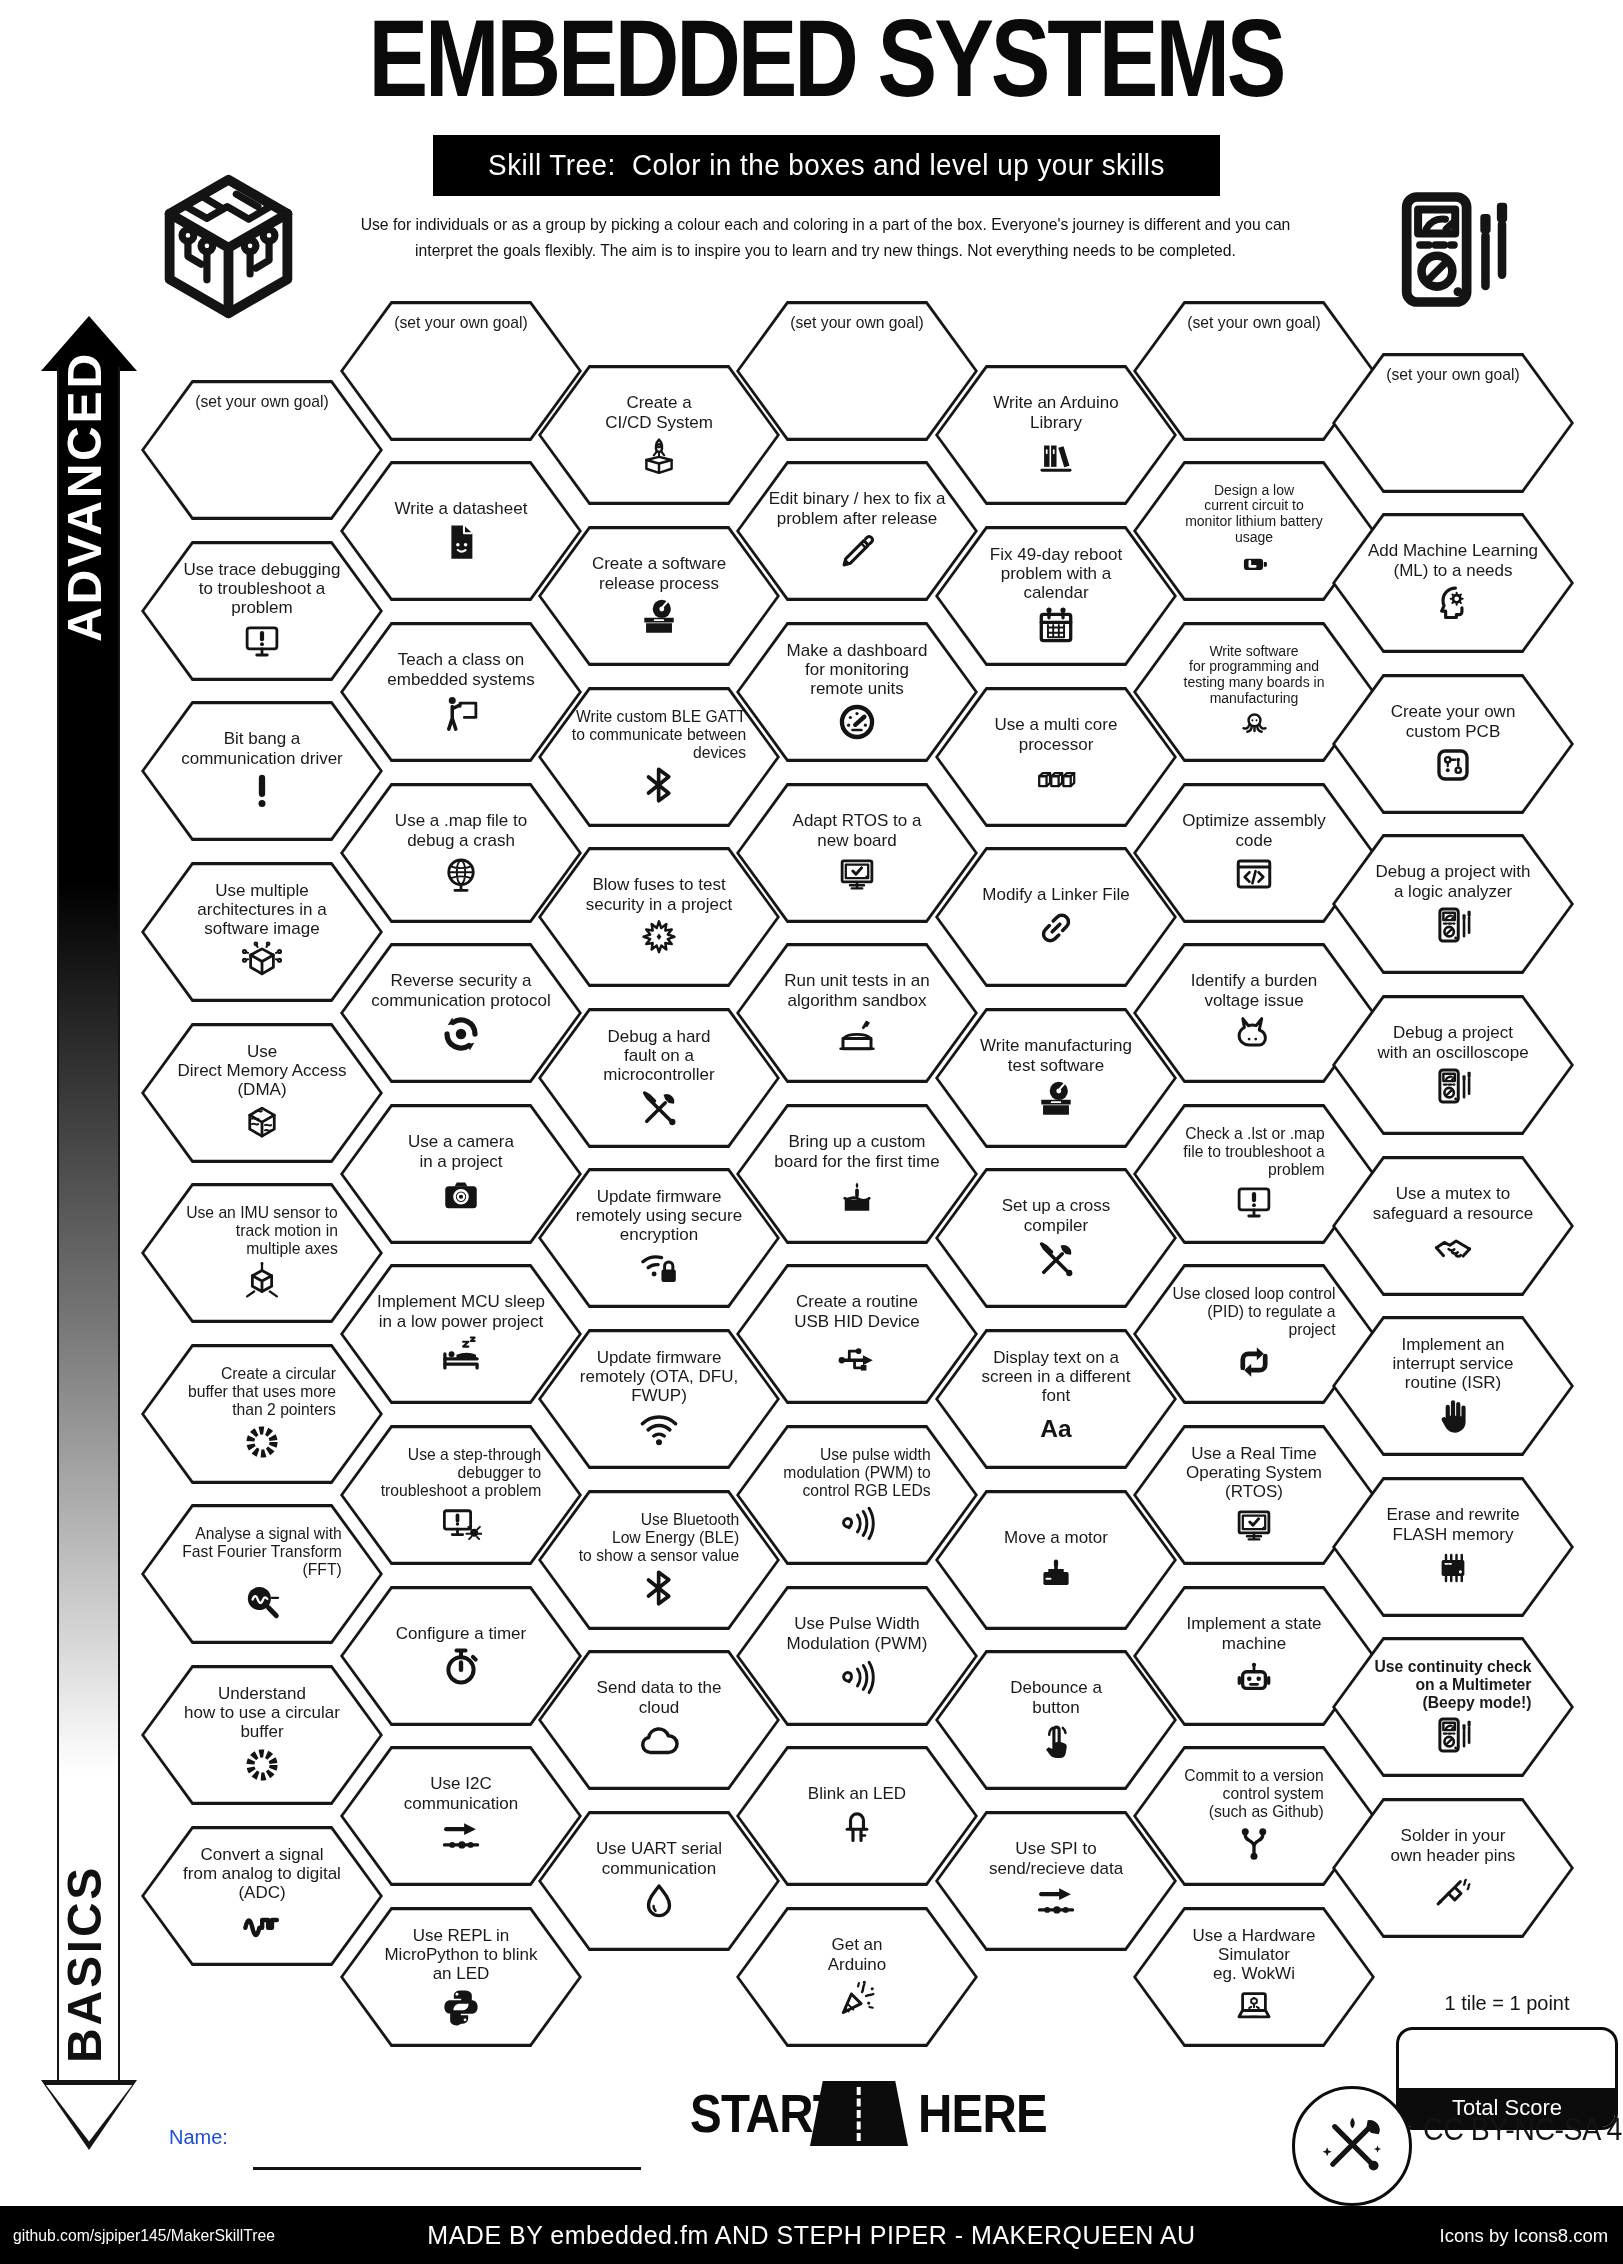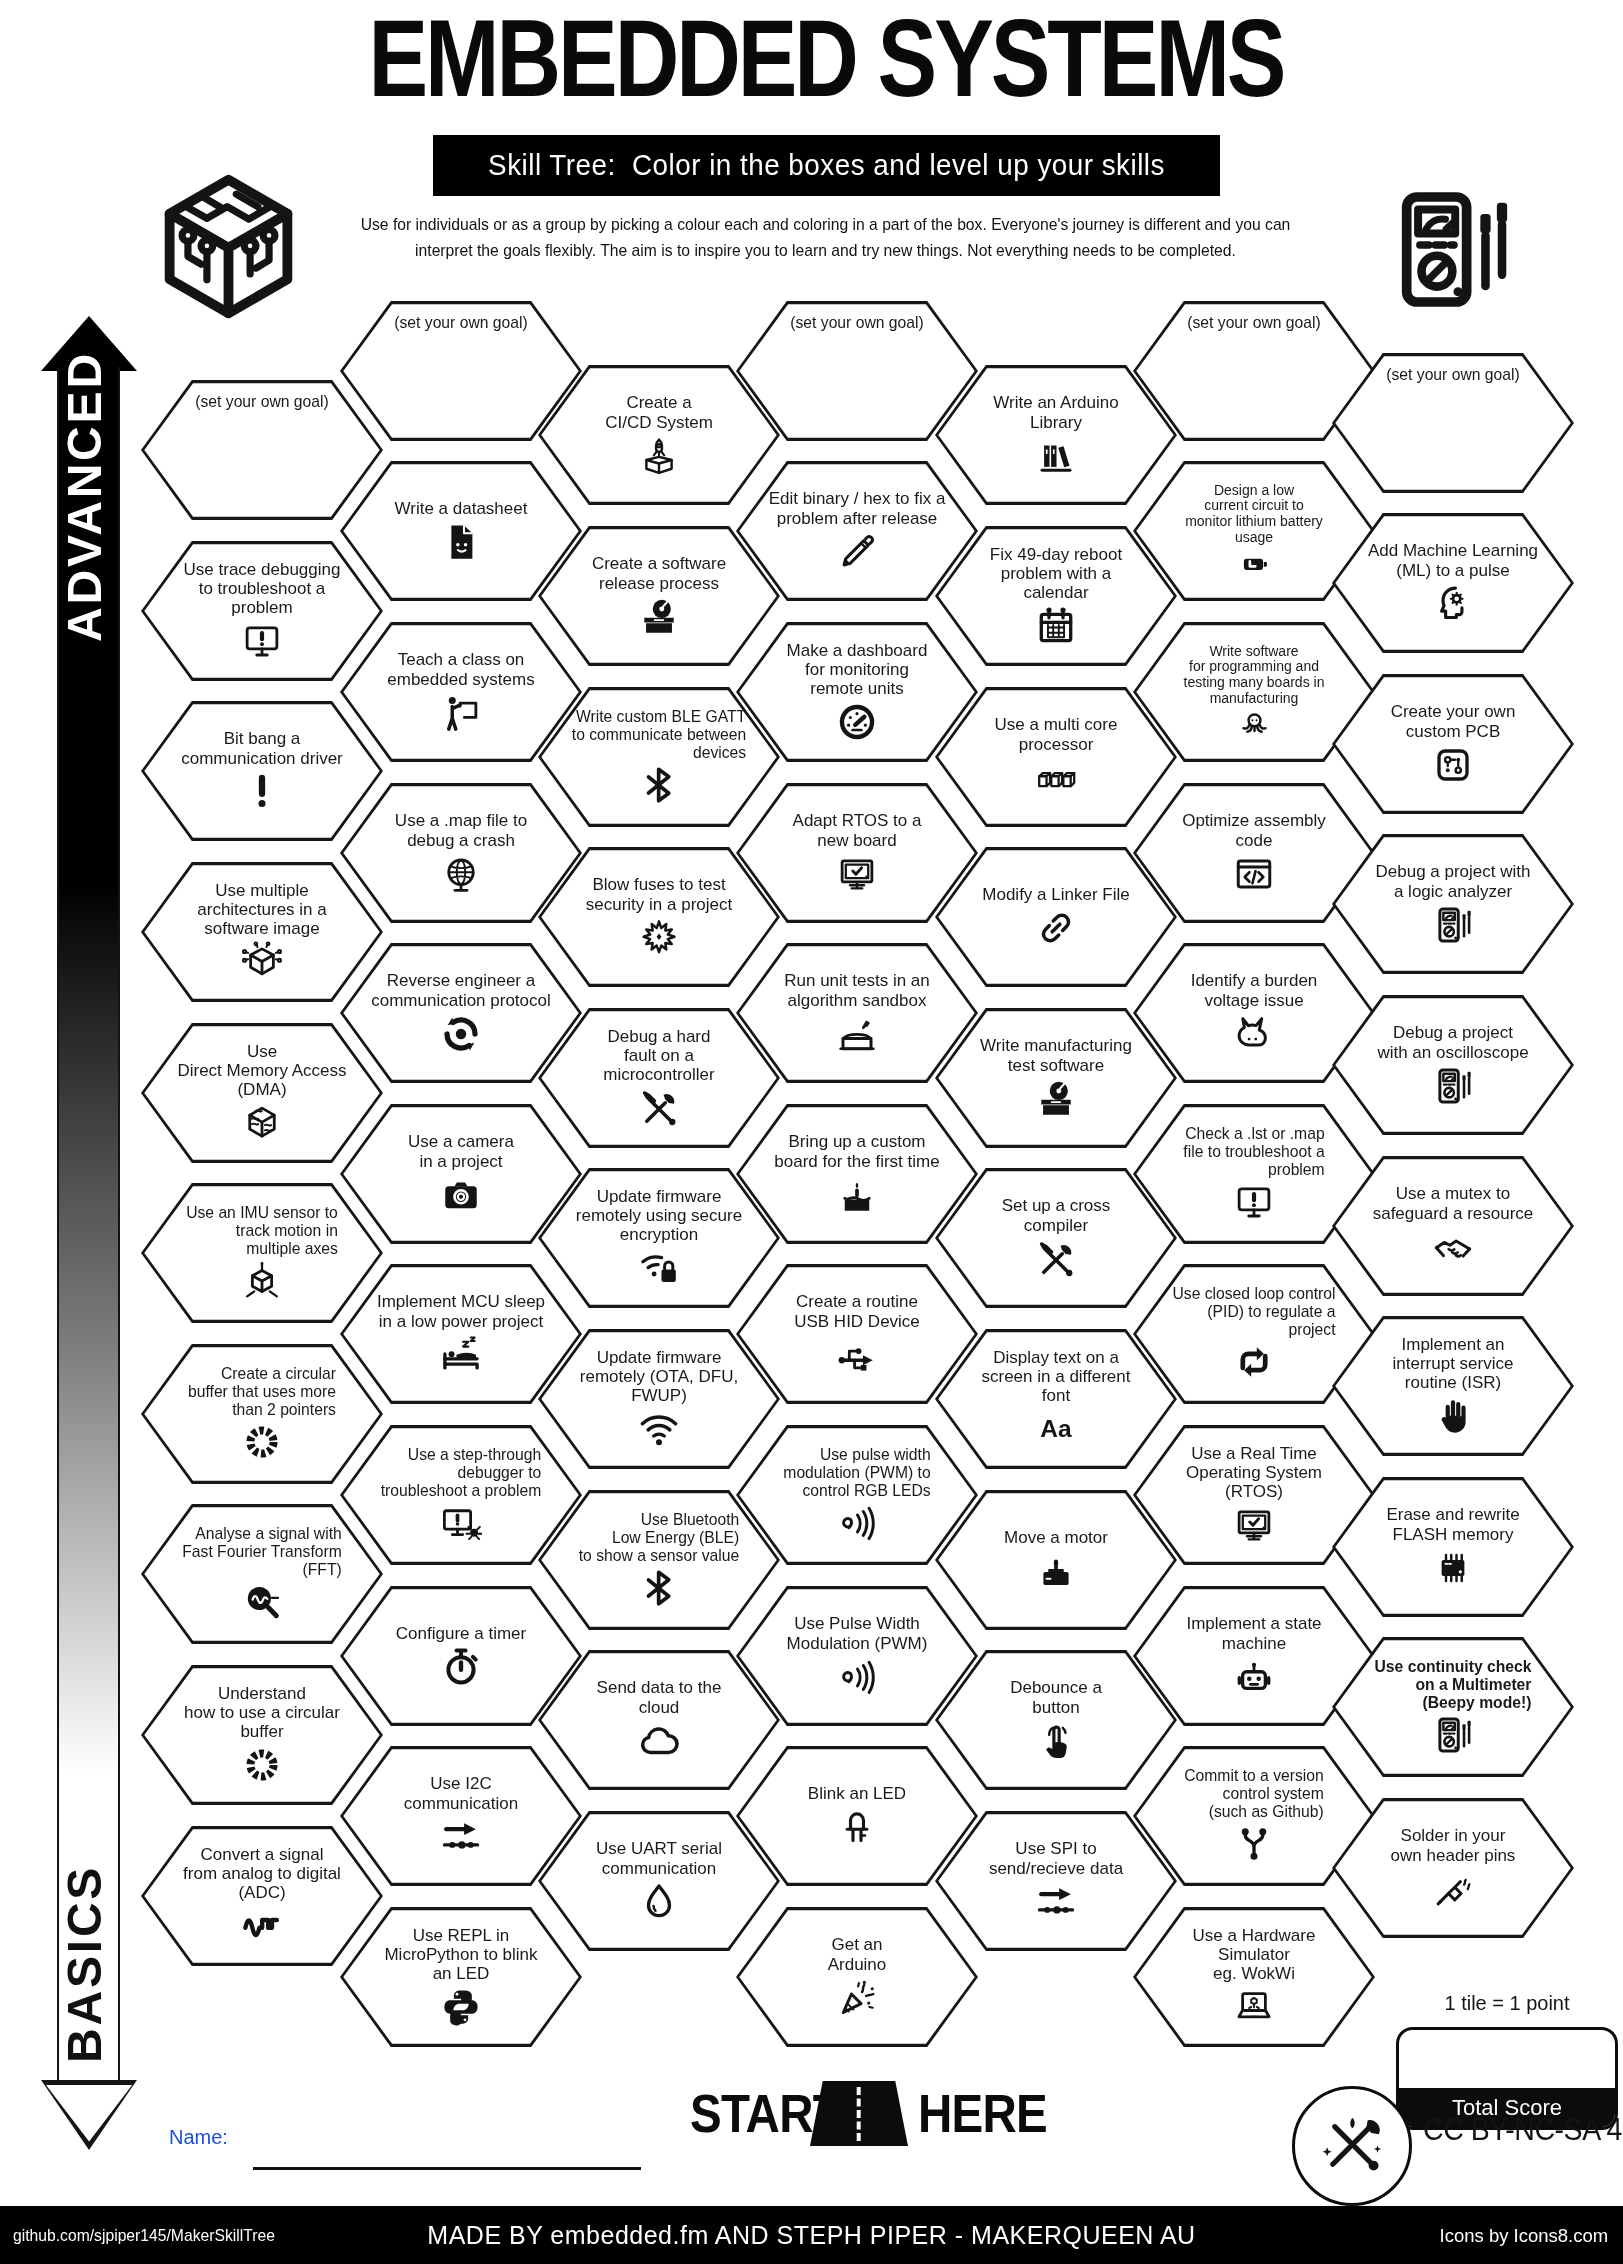--- a/index.html
+++ b/index.html
@@ -290,21 +290,21 @@
           <svg class="ic hex-icon" viewBox="0 0 24 24" width="42" height="42">
             <circle cx="12" cy="11" r="7"></circle>
             <path d="M12 4c3.2 1.8 3.2 12.2 0 14M12 4c-3.2 1.8-3.2 12.2 0 14M5.2 11h13.6M6.2 7.6c3 1.4 8.6 1.4 11.6 0M6.2 14.4c3-1.4 8.6-1.4 11.6 0" stroke-width="1.1"></path>
             <path d="M12 18v3M8.5 21.3h7" stroke-width="1.6"></path>
           </svg>
         </div>
       </div>
       <div class="hex" style="left: 340px; top: 943px;">
         <div class="hex-b"></div>
         <div class="hex-i">
-          <div class="hex-label">Reverse engineer a
+          <div class="hex-label">Reverse security a
 communication protocol</div>
           <svg class="ic hex-icon" viewBox="0 0 24 24" width="42" height="42">
             <circle cx="12" cy="12" r="3" fill="#141414" stroke="none"></circle>
             <path d="M20 12a8 8 0 0 0-12.5-6.6" stroke-width="3"></path>
             <path d="M4 12a8 8 0 0 0 12.5 6.6" stroke-width="3"></path>
             <path d="M7 2.6 8 6.2 4.4 7z" fill="#141414" stroke="none"></path>
             <path d="M17 21.4 16 17.8l3.6-.8z" fill="#141414" stroke="none"></path>
             <circle cx="6.2" cy="17.8" r="1.3" fill="#141414" stroke="none"></circle>
             <circle cx="17.8" cy="6.2" r="1.3" fill="#141414" stroke="none"></circle>
           </svg>
@@ -947,21 +947,21 @@
       <div class="hex goal" style="left: 1332px; top: 353px;">
         <div class="hex-b"></div>
         <div class="hex-i">
           <div class="hex-label">(set your own goal)</div>
         </div>
       </div>
       <div class="hex" style="left: 1332px; top: 513px;">
         <div class="hex-b"></div>
         <div class="hex-i">
           <div class="hex-label">Add Machine Learning
-(ML) to a pulse</div>
+(ML) to a needs</div>
           <svg class="ic hex-icon" viewBox="0 0 24 24" width="42" height="42">
             <path d="M13.4 2.9a7.1 7.1 0 0 0-7.1 7.1c0 1.6.6 2.9.6 2.9l-1.4 3.2h2.3v3.6h6.1v-1.6h1.7a1.5 1.5 0 0 0 1.5-1.5v-2.4" stroke-width="1.8"></path>
             <circle cx="14.1" cy="9" r="2.1" stroke-width="1.5"></circle>
             <path d="M14.1 5.6V7M14.1 11v1.4M17.5 9h-1.4M12.1 9h-1.4M16.5 6.6l-1 1M12.7 10.4l-1 1M16.5 11.4l-1-1M12.7 7.6l-1-1" stroke-width="1.2"></path>
           </svg>
         </div>
       </div>
       <div class="hex" style="left: 1332px; top: 674px;">
         <div class="hex-b"></div>
         <div class="hex-i">

